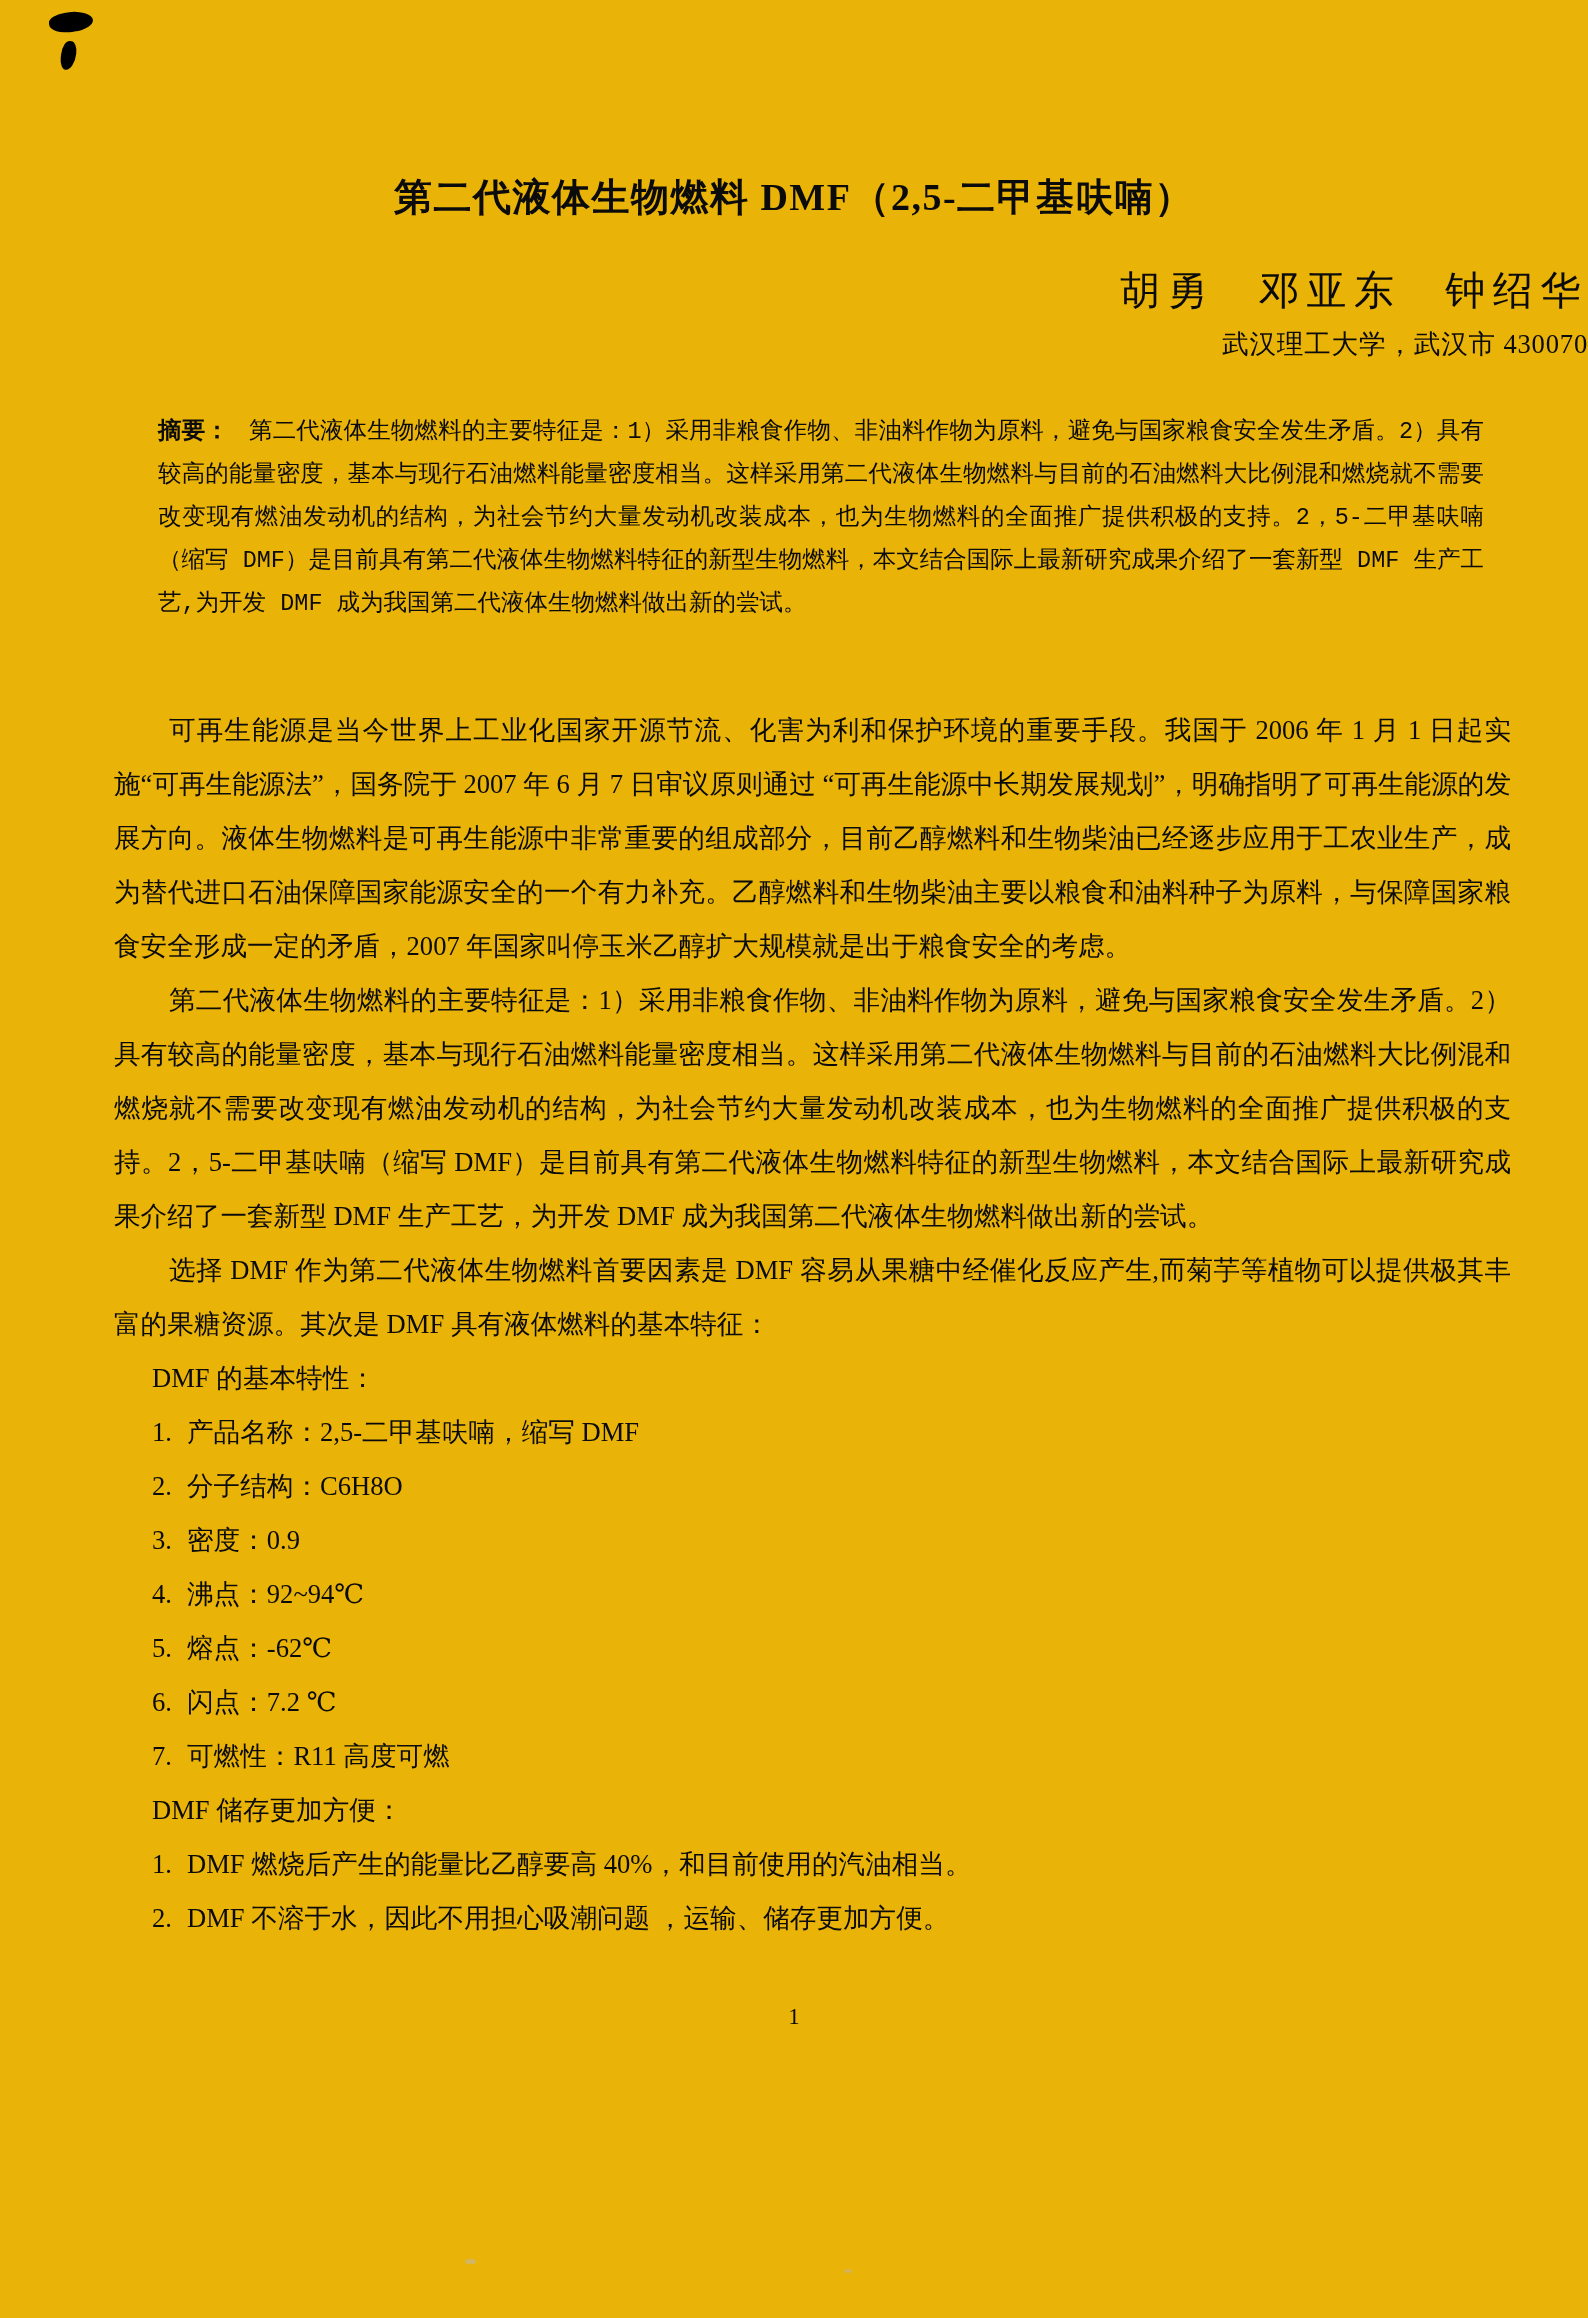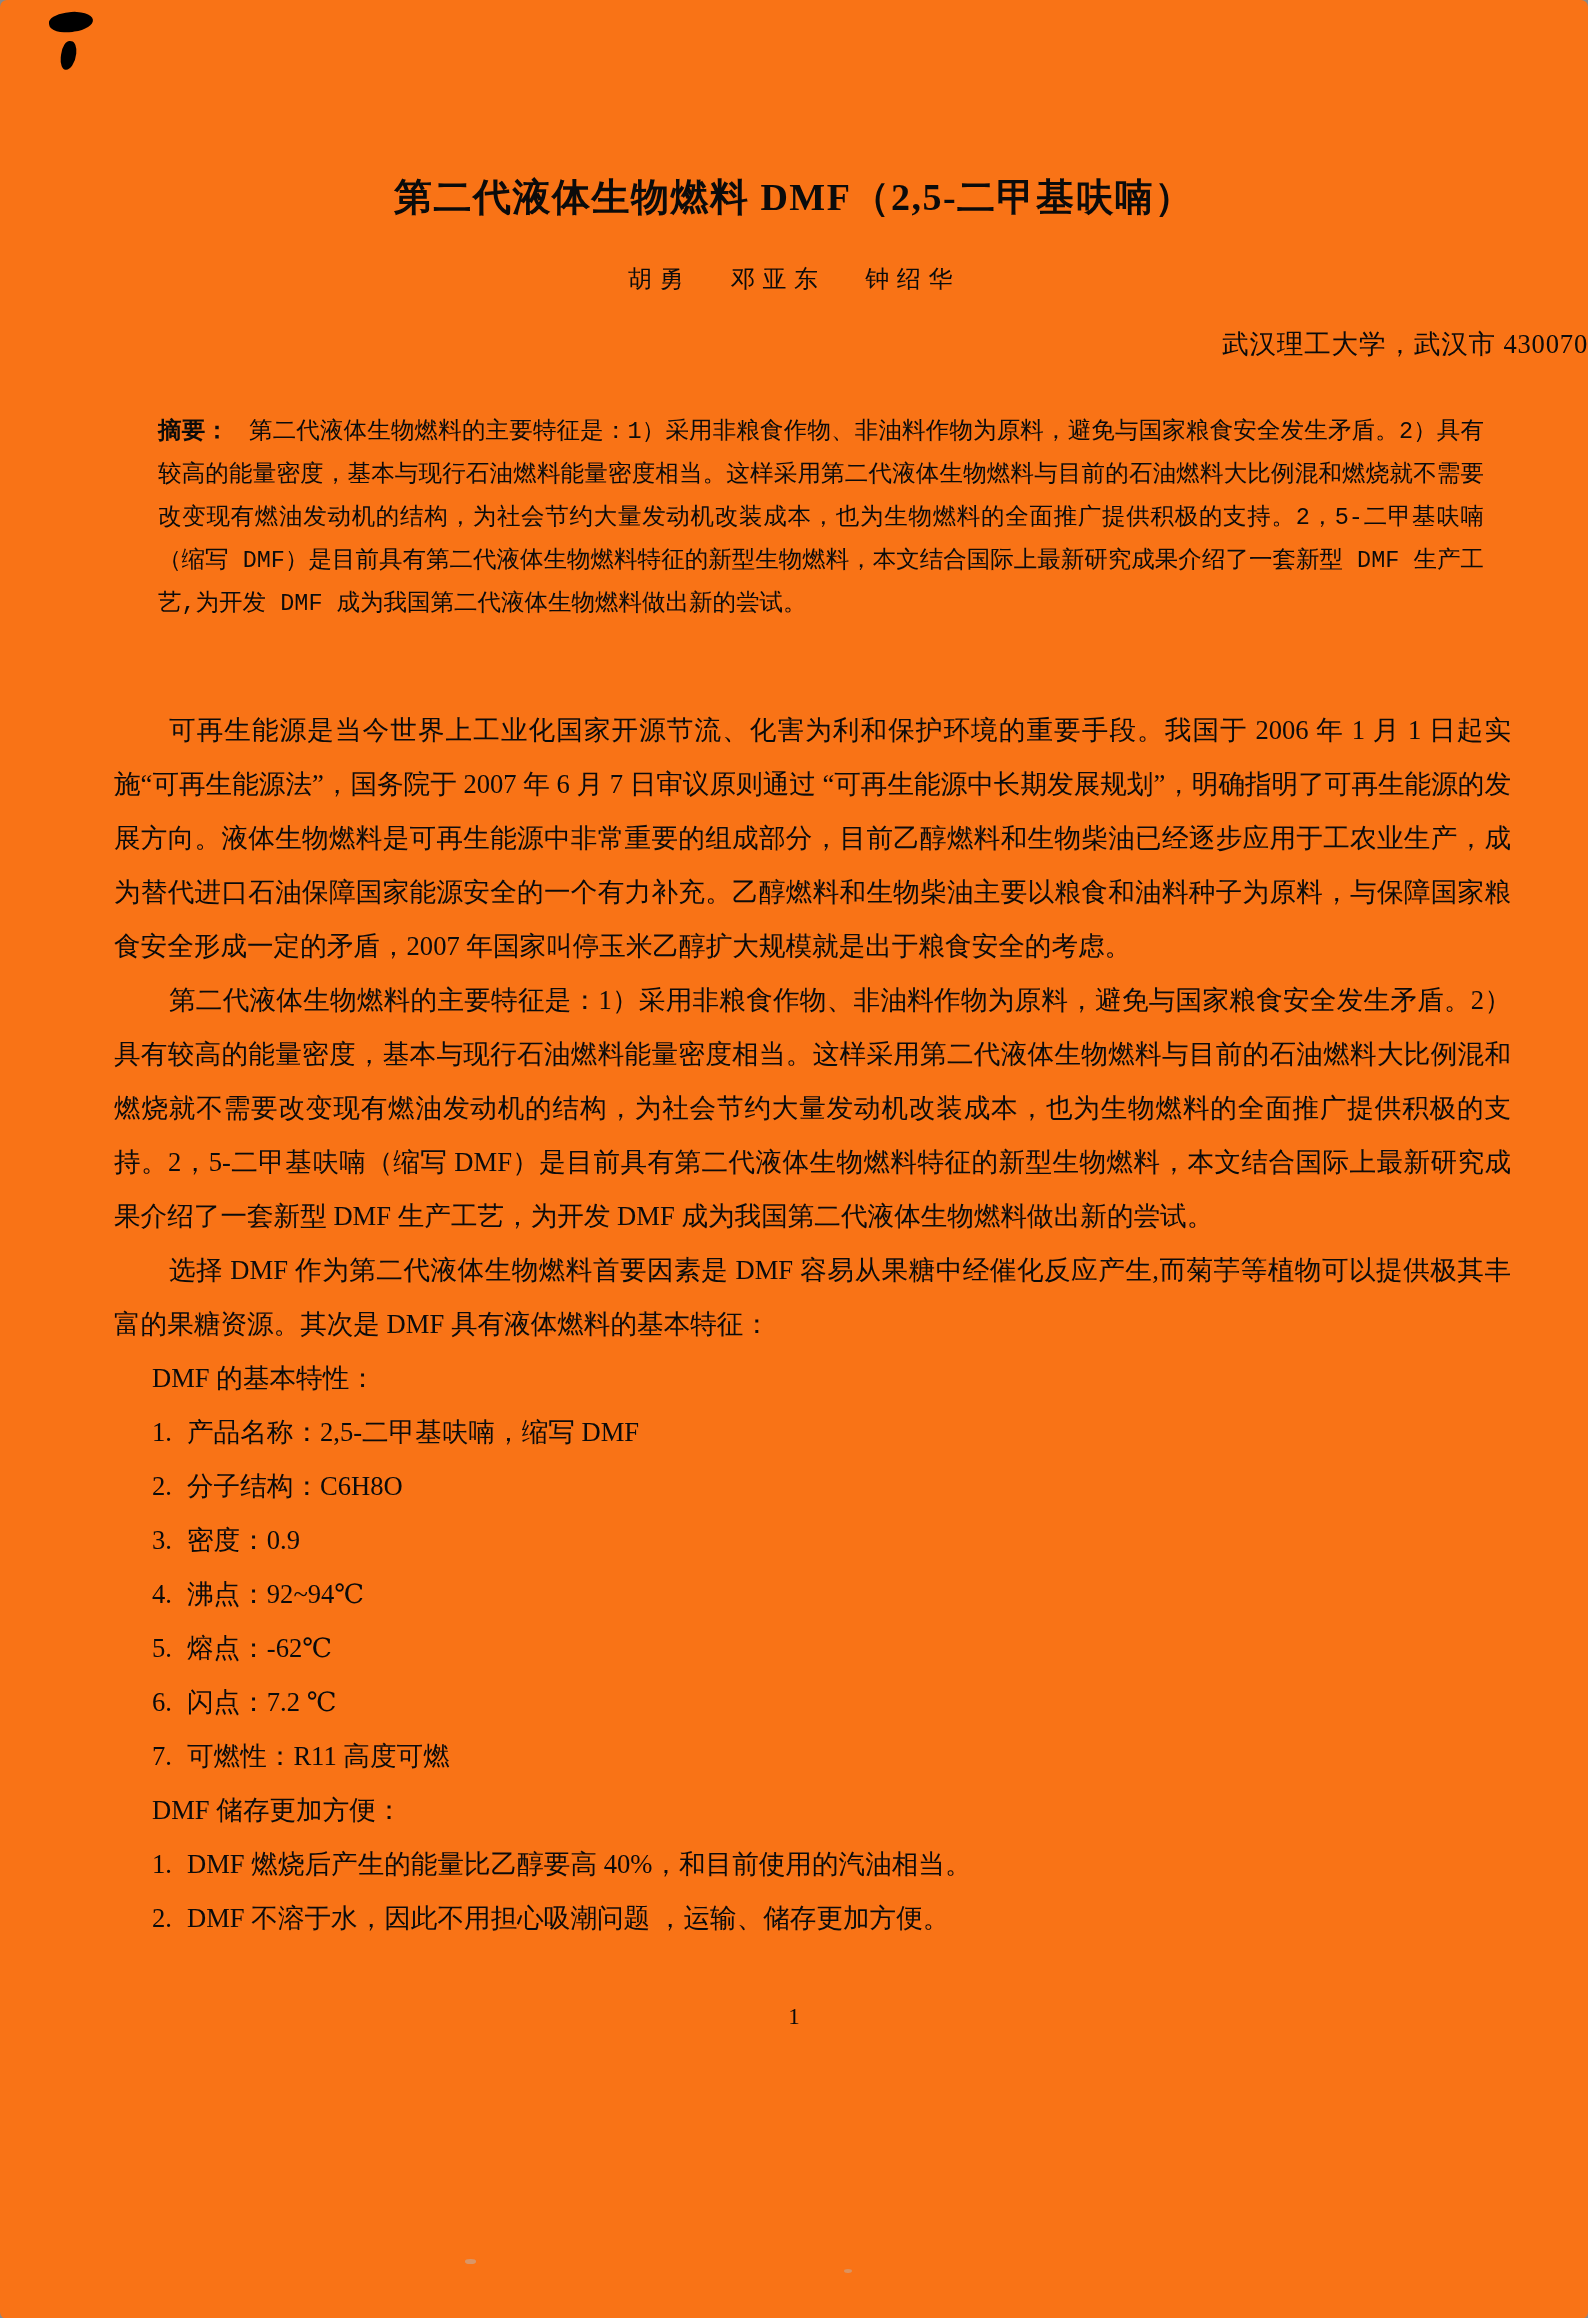--- a/index.html
+++ b/index.html
@@ -1,40 +1,39 @@
 <!DOCTYPE html>
 <html style="font-size:12px"><head>
 <meta charset="utf-8">
 <style>
   html,body { margin:0; padding:0; background:#888; }
   .page {
     position:relative;
     width:1588px; height:2319px;
-    background:#f97316;
+    background:#eab308;
     color:#0b0b0b;
     font-family:"Liberation Serif","DejaVu Serif",serif;
     overflow:hidden;
-    border-radius:7px;
   }
   
   .scan-mark { position:absolute; background:#000; }
   .mark1 { left:49px; top:12px; width:44px; height:20px; transform:rotate(-8deg); border-radius:45% 60% 50% 55%; }
   .mark2 { left:61px; top:41px; width:15px; height:29px; transform:rotate(6deg); border-radius:50% 40% 60% 40%; }
   .speck { position:absolute; background:#b9b9b9; border-radius:50%; }
   .speck1 { left:465px; top:2259px; width:10.6px; height:4.6px; opacity:.5; }
   .speck2 { left:844px; top:2269px; width:7.6px; height:3.8px; opacity:.45; }
 
   .title {
     position:absolute; left:0; top:172px; width:100%;
     margin:0; text-align:center;
     font-size:38px; font-weight:bold; letter-spacing:1.5px;
   }
   .authors {
     position:absolute; left:0; top:263px; width:100%;
-    text-align:center; font-size:24px; word-spacing:26px; letter-spacing:7.6px;
+    text-align:right; font-size:40px; word-spacing:26px; letter-spacing:7.6px;
   }
   .affiliation {
     position:absolute; left:0; top:326px; width:100%;
     text-align:right; font-size:26.6px; letter-spacing:0.8px;
   }
   .abstract {
     position:absolute; left:158px; top:410px; width:1326px;
     margin:0; font-size:23.5px; line-height:43px; text-align:justify;font-family:Liberation Mono, monospace;
   }
   .abstract-label { font-weight:bold; margin-right:20px; }

